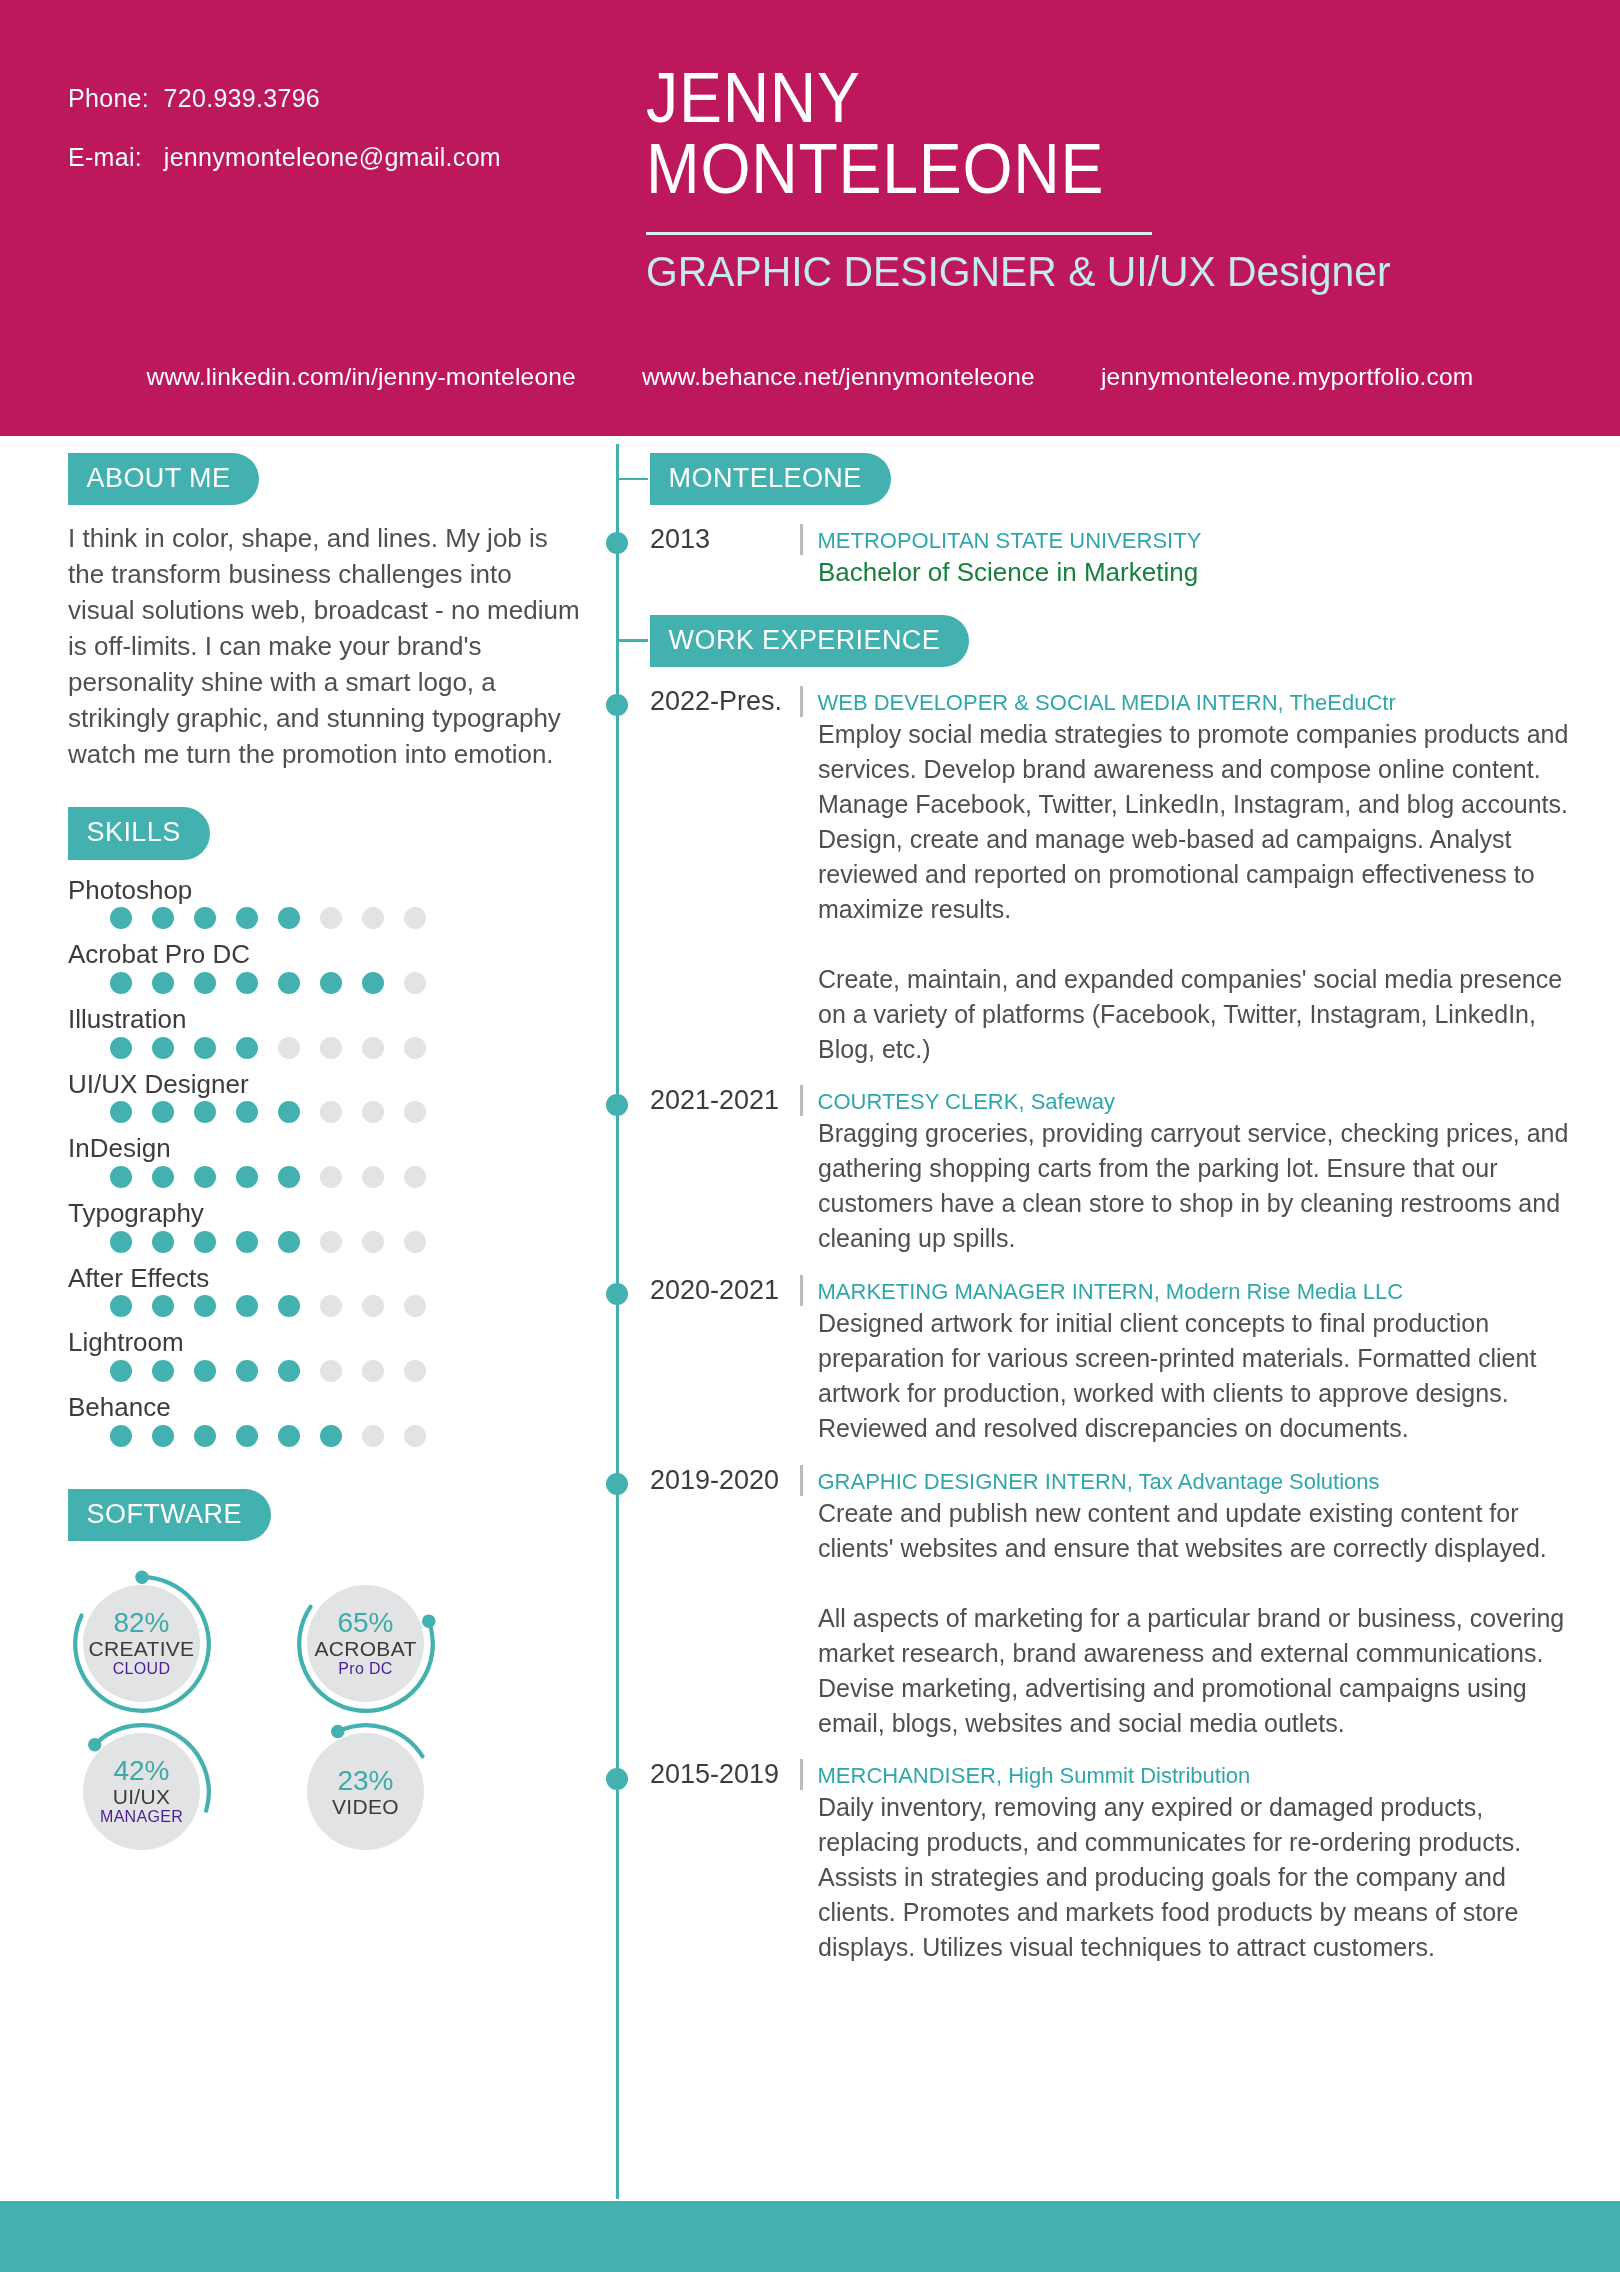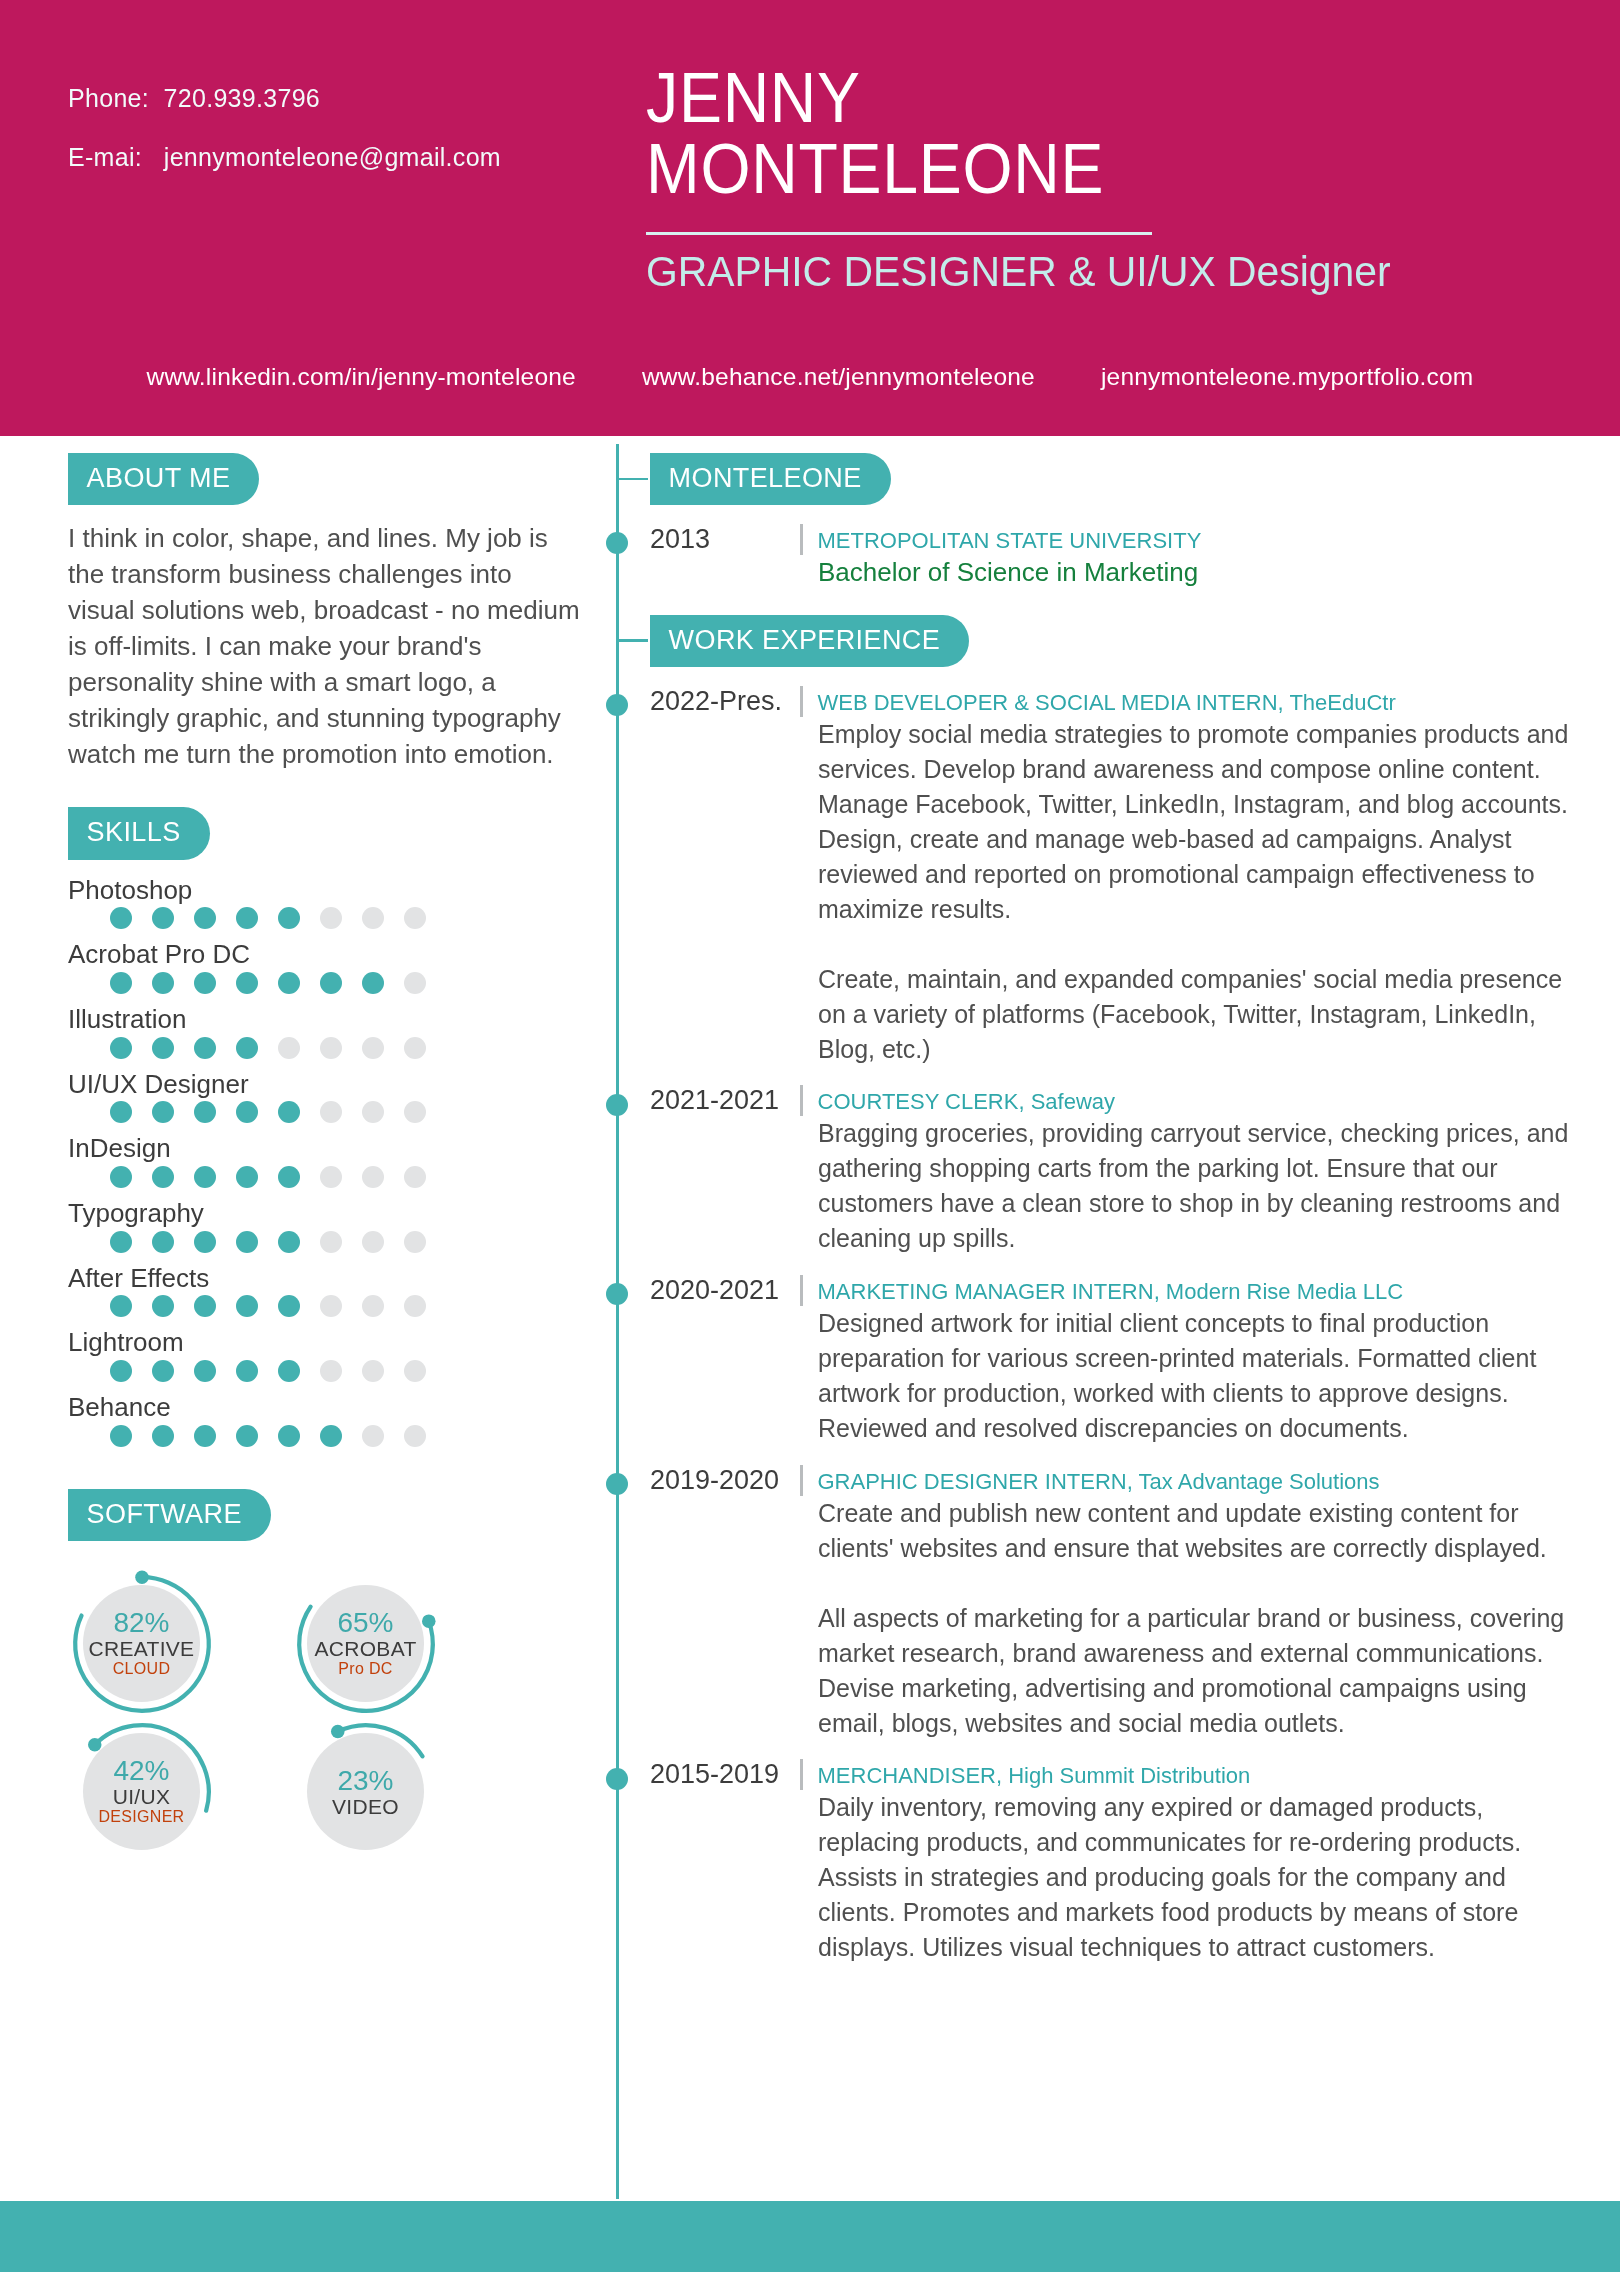--- a/index.html
+++ b/index.html
@@ -165,21 +165,21 @@
     width: 117px; height: 117px;
     border-radius: 50%;
     background: #e2e3e4;
     display: flex;
     flex-direction: column;
     justify-content: center;
     text-align: center;
   }
   .ring-pct { font-size: 28px; color: #3fa9aa; line-height: 29px; }
   .ring-l1 { font-size: 21px; color: #3c3c3c; line-height: 23px; letter-spacing: 0.3px; }
-  .ring-l2 { font-size: 16px; color: #c2410c; line-height: 18.6px; letter-spacing: 0.3px; }
+  .ring-l2 { font-size: 16px; color: #4c1d95; line-height: 18.6px; letter-spacing: 0.3px; }
 
   
   .tl-badge-row {
     position: relative;
     margin-left: 0;
     padding-left: 34px;
   }
   .tl-tick {
     position: absolute;
     left: 0; top: 24.5px;
@@ -447,21 +447,21 @@
           <div class="ring-row">
             <div class="ring-cell">
               <div class="ring-wrap">
                 <svg width="148" height="148" viewBox="0 0 175 175">
                   <path d="M 31.63856428626275 31.638564286262742 A 79 79 0 0 1 163.3632011684785 109.5402973770991" fill="none" stroke="#43b1b0" stroke-width="5" stroke-linecap="round"></path>
                   <circle cx="31.63856428626275" cy="31.638564286262742" r="8" fill="#43b1b0"></circle>
                 </svg>
                 <div class="ring-inner">
                   <div class="ring-pct">42%</div>
                   <div class="ring-l1">UI/UX</div>
-                  <div class="ring-l2">DESIGNER</div>
+                  <div class="ring-l2">MANAGER</div>
                 </div>
               </div>
             </div>
             <div class="ring-cell">
               <div class="ring-wrap">
                 <svg width="148" height="148" viewBox="0 0 175 175">
                   <path d="M 54.11315732248475 15.901684824104649 A 79 79 0 0 1 154.34926012407755 45.40277419041233" fill="none" stroke="#43b1b0" stroke-width="5" stroke-linecap="round"></path>
                   <circle cx="54.11315732248475" cy="15.901684824104649" r="8" fill="#43b1b0"></circle>
                 </svg>
                 <div class="ring-inner">

